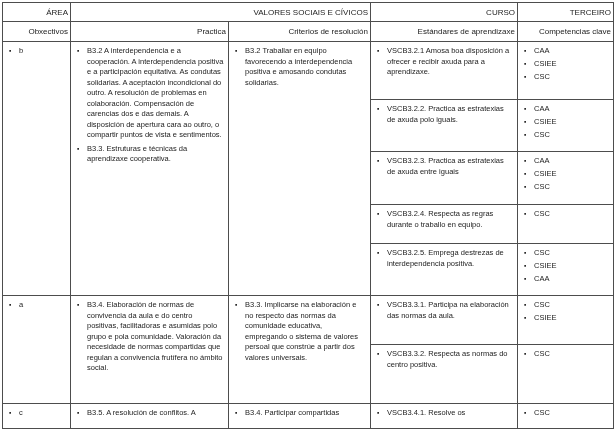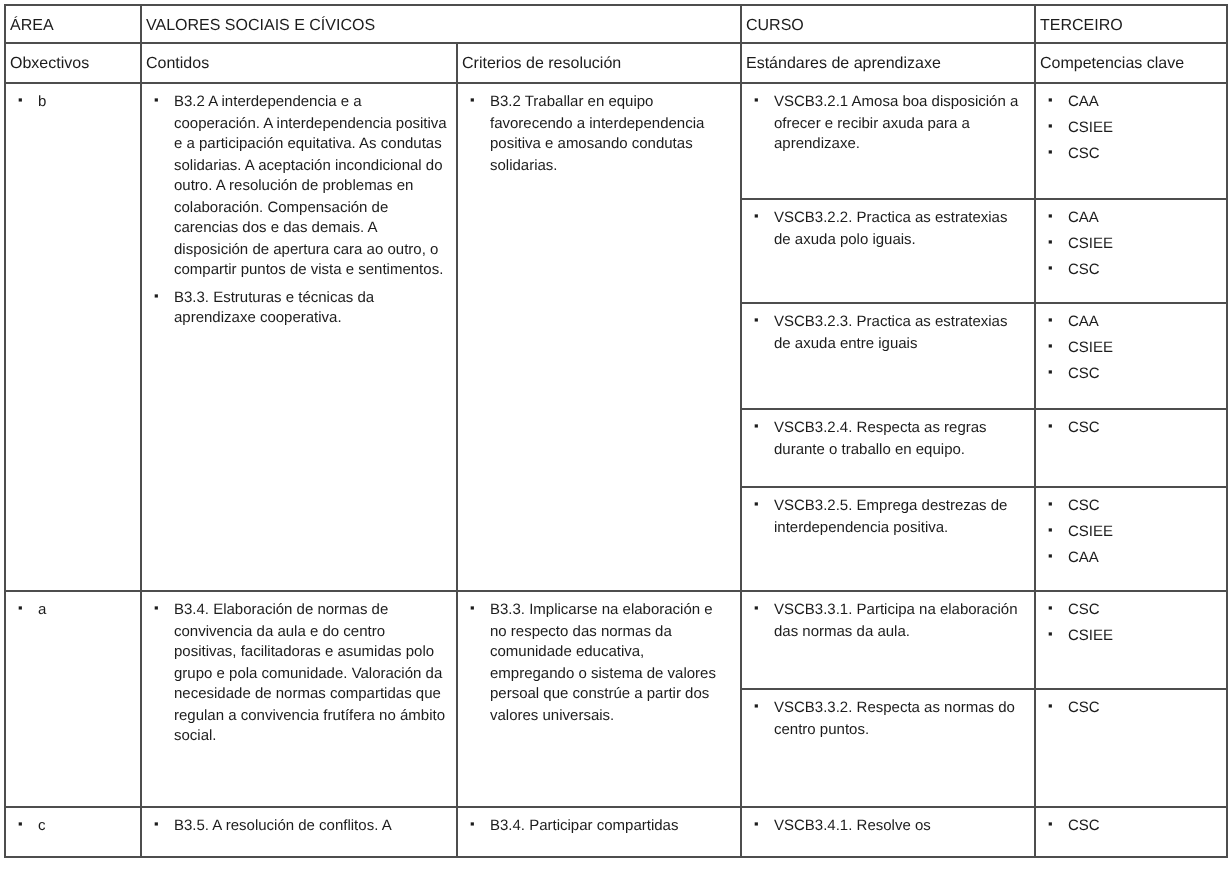--- a/index.html
+++ b/index.html
@@ -11,21 +11,21 @@
     position:absolute;left:2px;top:2px;width:611px;
     border-collapse:collapse;table-layout:fixed;
   }
   td{
     border:1px solid #4d4d4d;vertical-align:top;
     font-size:7.5px;line-height:10.5px;
     padding:4px 4px 2px 6px;background:#fff;
     overflow:hidden;
   }
   td.hdr{
-    text-align:left;vertical-align:middle;padding:2px;
+    text-align:right;vertical-align:middle;padding:2px;
     font-size:8px;line-height:9px;
   }
   tr.h1 td.hdr{font-size:8px;}
   .li{display:flex;margin:0 0 3px 0;}
   .li .b{flex:0 0 10px;width:10px;font-size:6.5px;line-height:10.5px;}
   .li .t{flex:1 1 auto;}
   .comp .li{margin:0 0 2.5px 0;}
 </style>
 </head>
 <body>
@@ -42,21 +42,21 @@
   <tbody>
       <tr class="h1" style="height:19px">
     <td class="hdr">ÁREA</td>
     <td class="hdr" colspan="2">VALORES SOCIAIS E CÍVICOS</td>
     <td class="hdr">CURSO</td>
     <td class="hdr">TERCEIRO</td>
   </tr>
 
   <tr class="h2" style="height:20px">
     <td class="hdr">Obxectivos</td>
-    <td class="hdr">Contidos</td>
+    <td class="hdr">Practica</td>
     <td class="hdr">Criterios de resolución</td>
     <td class="hdr">Estándares de aprendizaxe</td>
     <td class="hdr">Competencias clave</td>
   </tr>
 
   <tr style="height:58px">
     <td rowspan="5">
       <div class="li">
             <span class="b">▪</span>
             <span class="t">b</span>
@@ -213,21 +213,21 @@
       <div class="li">
             <span class="b">▪</span>
             <span class="t">CSIEE</span>
           </div>
     </td>
   </tr>
   <tr style="height:59px">
     <td>
       <div class="li">
             <span class="b">▪</span>
-            <span class="t">VSCB3.3.2. Respecta as normas do centro puntos.</span>
+            <span class="t">VSCB3.3.2. Respecta as normas do centro positiva.</span>
           </div>
     </td>
     <td class="comp">
       <div class="li">
             <span class="b">▪</span>
             <span class="t">CSC</span>
           </div>
     </td>
   </tr>
 

